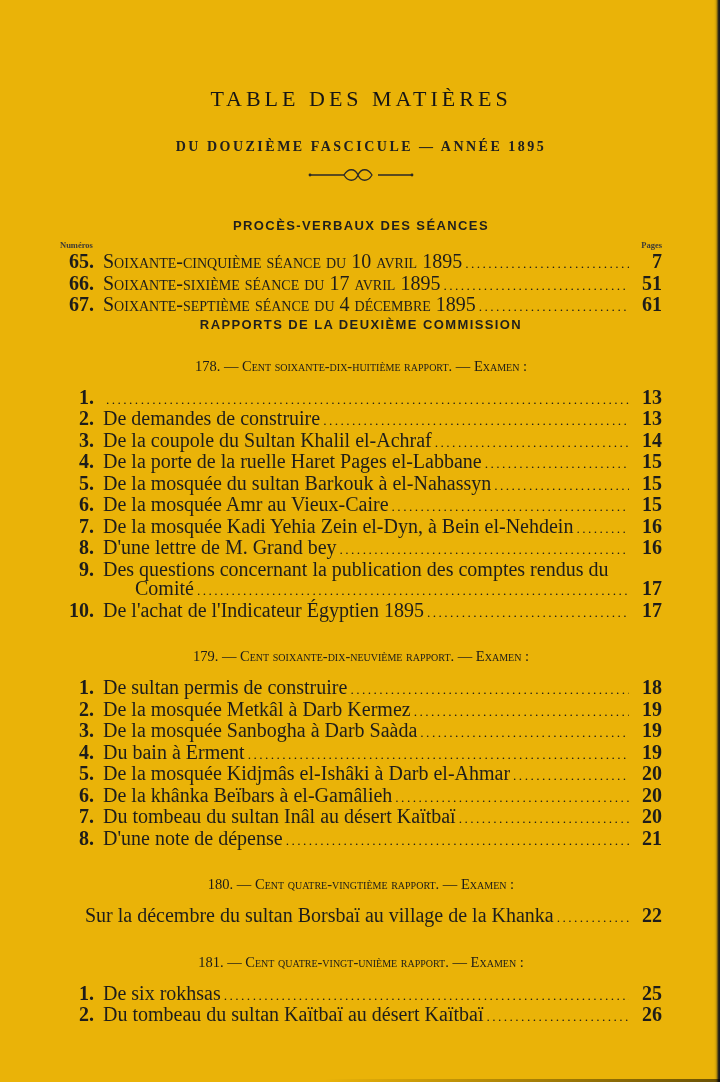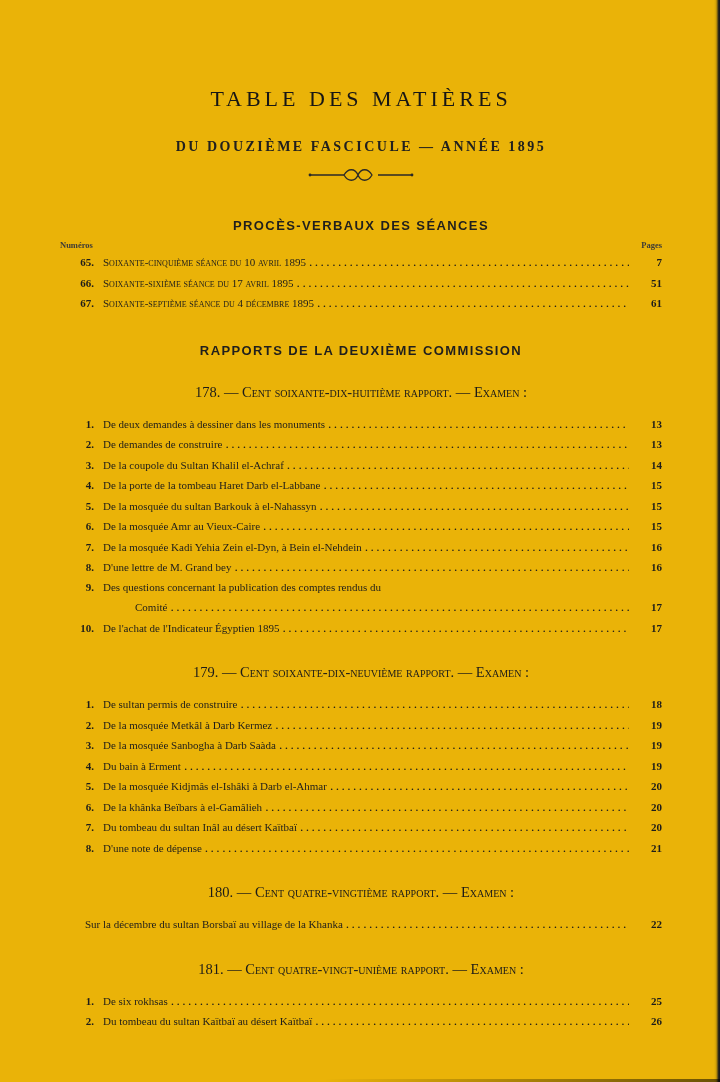--- a/index.html
+++ b/index.html
@@ -37,31 +37,31 @@
   }
   .ornament{margin-top:13px;text-align:center;height:15px;}
   .ornament svg{display:inline-block;vertical-align:top;}
 
   .sec-heading{
     font-family:"Liberation Sans", sans-serif;
     font-size:13px;font-weight:bold;letter-spacing:1.4px;
     text-align:center;margin:0;color:#201f1d;
   }
   .sec-heading.first{margin-top:35px;}
-  .sec-heading.second{margin-top:29px;}
+  .sec-heading.second{}
 
   .colheads{
     display:flex;justify-content:space-between;
     font-family:Liberation Serif, serif;
     font-size:8.5px;font-weight:bold;color:#3d3b38;
     margin-top:7px;
   }
 
   .rows{margin-top:2px;}
-  .row{display:flex;align-items:baseline;font-size:11px;line-height:19.5px;}
+  .row{display:flex;align-items:baseline;font-size:20px;line-height:19.5px;}
   .num{flex:none;width:34px;text-align:right;padding-right:9px;font-weight:bold;}
   .entry{flex:none;white-space:nowrap;}
   .smallcaps .entry{font-variant:small-caps;}
   .dots{flex:1 1 auto;overflow:hidden;white-space:nowrap;margin:0 3px;color:#1d1c1a;}
   .dots::after{
     content:"...................................................................................................................................................";
     letter-spacing:2.4px;font-size:13.5px;
   }
   .pg{flex:none;width:30px;text-align:right;font-weight:bold;}
 
@@ -128,39 +128,38 @@
 
     <section>
       <h3 class="sec-heading second">RAPPORTS DE LA DEUXIÈME COMMISSION</h3>
 
       <div class="group">
         <div class="group-title">178. — Cent soixante-dix-huitième rapport. — Examen :</div>
         <div class="rows">
 
         <div class="row">
             <span class="num">1.</span>
-            <span class="entry">De deux demandes à dessiner dans les monuments</span>
             <span class="dots"></span>
             <span class="pg">13</span>
           </div>
             <div class="row">
             <span class="num">2.</span>
             <span class="entry">De demandes de construire</span>
             <span class="dots"></span>
             <span class="pg">13</span>
           </div>
             <div class="row">
             <span class="num">3.</span>
             <span class="entry">De la coupole du Sultan Khalil el-Achraf</span>
             <span class="dots"></span>
             <span class="pg">14</span>
           </div>
             <div class="row">
             <span class="num">4.</span>
-            <span class="entry">De la porte de la tombeau Haret Darb el-Labbane</span>
+            <span class="entry">De la porte de la ruelle Haret Pages el-Labbane</span>
             <span class="dots"></span>
             <span class="pg">15</span>
           </div>
             <div class="row">
             <span class="num">5.</span>
             <span class="entry">De la mosquée du sultan Barkouk à el-Nahassyn</span>
             <span class="dots"></span>
             <span class="pg">15</span>
           </div>
             <div class="row">

